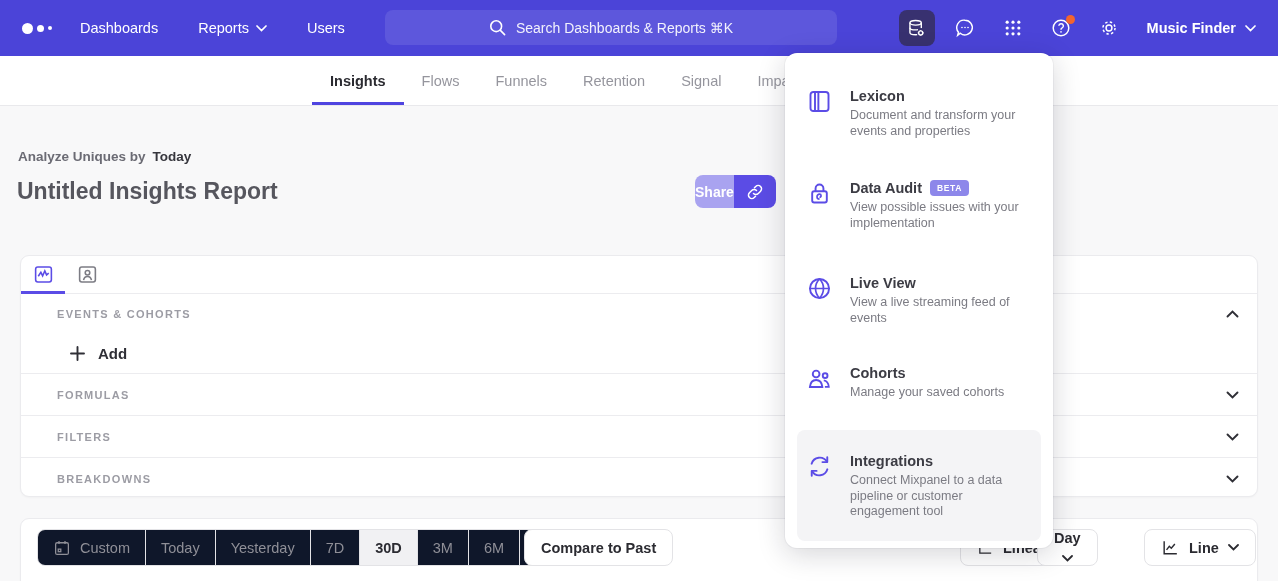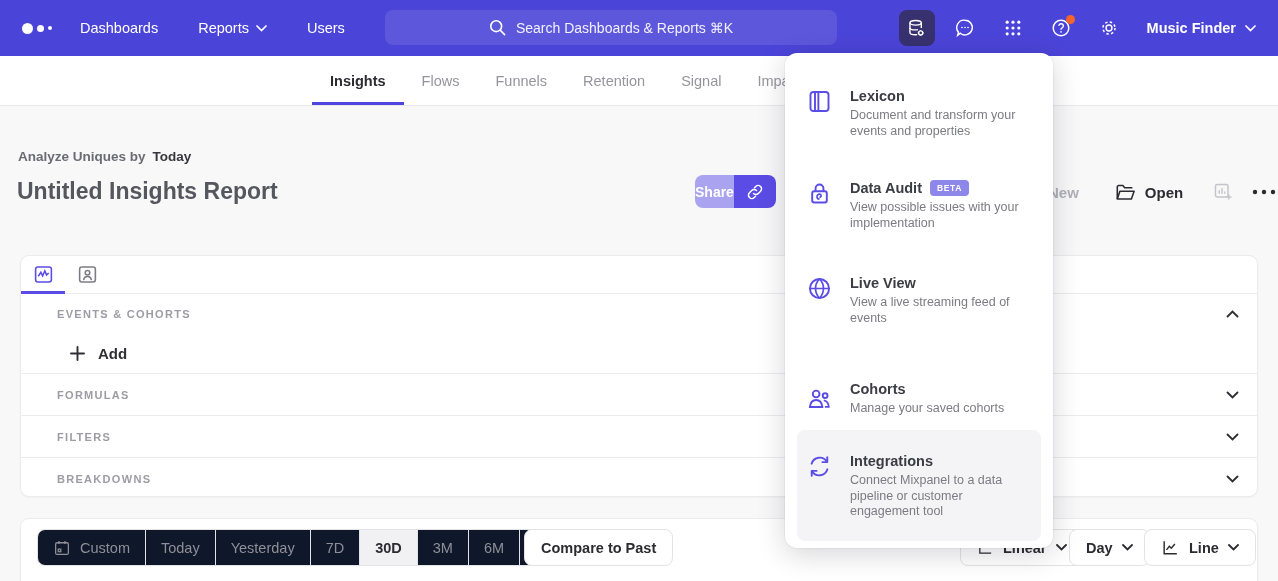--- a/index.html
+++ b/index.html
@@ -56,21 +56,21 @@
   .add-row { height:40px; display:flex; align-items:center; gap:13px; padding-left:49px; color:#2f2f36; font-size:15px; font-weight:600; border-bottom:1px solid #ececef; cursor:pointer; }
 
   
   .seg-control { position:absolute; left:16px; top:10px; height:37px; display:flex; border:1px solid #e3e3e6; border-radius:8px; overflow:hidden; }
   .seg { display:flex; align-items:center; gap:9px; padding:0 15px; font-size:14.5px; color:#8f8f97; border-right:1px solid #e3e3e6; cursor:pointer; background:#0f172a; white-space:nowrap; }
   .seg:last-child { border-right:none; }
   .seg.selected { background:#f1f1f3; color:#2b2b31; font-weight:700; }
   .btn-outline { position:absolute; top:10px; height:37px; display:flex; align-items:center; gap:9px; padding:0 16px; border:1px solid #e3e3e6; border-radius:8px; background:#fff; font-size:14.5px; font-weight:600; color:#2b2b31; cursor:pointer; white-space:nowrap; }
   .compare-btn { left:503px; }
   .linear-btn { left:939px; }
-  .day-btn { left:1048px; }
+  .day-btn { left:1016px;flex-direction:column; }
   .line-btn { left:1123px; }
 
   
   .menu-panel { position:absolute; left:785px; top:53px; width:268px; height:495px; background:#fff; border-radius:12px; box-shadow:0 6px 28px rgba(20,20,40,0.18), 0 0 0 1px rgba(20,20,40,0.04); z-index:50; }
   .menu-item { position:absolute; left:20px; width:232px; display:flex; gap:17px; cursor:pointer; }
   .menu-item .mi-icon { flex:0 0 28px; display:flex; justify-content:center; }
   .mi-title { font-size:14.5px; font-weight:700; color:#3c3c44; display:flex; align-items:center; gap:8px; }
   .mi-desc { font-size:12.5px; color:#7b7b83; line-height:15.5px; margin-top:4px; width:180px; }
   .beta-badge { background:#8d87ea; color:#fff; font-size:8.5px; font-weight:700; letter-spacing:0.6px; padding:3px 7px; border-radius:4px; }
   .menu-item.highlighted { left:12px; width:244px; background:#f4f4f6; border-radius:8px; padding:23px 8px 21px 8px; }
@@ -180,44 +180,20 @@
   <div class="share-group">
     <div class="share-main">Share</div>
     <div class="share-link">
       <svg width="18" height="18" viewBox="0 0 24 24" fill="none" stroke="#fff" stroke-width="2" stroke-linecap="round">
         <path d="M10 14a4.5 4.5 0 006.4 0l3-3a4.5 4.5 0 00-6.4-6.4l-1.7 1.7"></path>
           <path d="M14 10a4.5 4.5 0 00-6.4 0l-3 3a4.5 4.5 0 006.4 6.4l1.7-1.7"></path>
       </svg>
     </div>
   </div>
 
-  <div class="hdr-actions">
-    <span class="new-label">New</span>
-    <span class="open-btn">
-      <svg width="21" height="19" viewBox="0 0 24 22" fill="none" stroke="#2b2b31" stroke-width="1.8" stroke-linejoin="round">
-        <path d="M2.5 18.5V4.5a1.5 1.5 0 011.5-1.5h5l2 2.5h9"></path>
-          <path d="M2.5 18.5l3-9h16.5l-3.2 9z"></path>
-      </svg>
-      <span>Open</span>
-    </span>
-    <span class="chart-add">
-      <svg width="20" height="20" viewBox="0 0 24 24" fill="none" stroke="#c3c3c9" stroke-width="1.7">
-        <rect x="3" y="3" width="15" height="15" rx="2"></rect>
-          <path d="M7.5 14v-4M10.8 14V7.5M14 14v-2.5"></path>
-          <path d="M19 15.5v5M16.5 18h5" stroke-linecap="round"></path>
-      </svg>
-    </span>
-    <span class="kebab">
-      <svg width="24" height="6" viewBox="0 0 24 6" fill="#2b2b31">
-          <circle cx="3" cy="3" r="2.2"></circle>
-          <circle cx="12" cy="3" r="2.2"></circle>
-          <circle cx="21" cy="3" r="2.2"></circle>
-        </svg>
-    </span>
-  </div>
 
   <div class="card builder-card">
     <div class="builder-tabs">
       <div class="btab active">
         <svg width="21" height="21" viewBox="0 0 24 24" fill="none" stroke="#5b4ce6" stroke-width="1.8">
           <rect x="3" y="3.5" width="18" height="17" rx="2.5"></rect>
             <polyline points="6,14 9,9.5 11,13.5 13.5,8 15.5,12.5 18,10.5"></polyline>
         </svg>
       </div>
       <div class="btab">
@@ -353,21 +329,21 @@
         </svg>
       </span>
       <div>
         <div class="mi-title">
             <span>Live View</span>
           </div>
         <div class="mi-desc">View a live streaming feed of events</div>
       </div>
     </div>
 
-    <div class="menu-item" style="top:328px;align-items:center;">
+    <div class="menu-item" style="top:312px;">
       <span class="mi-icon">
         <svg width="27" height="27" viewBox="0 0 24 24" fill="none" stroke="#5b4ce6" stroke-width="1.7">
           <circle cx="9" cy="8" r="3"></circle>
             <path d="M3.5 19.5c.4-4.3 2.8-6.2 5.5-6.2s5.1 1.9 5.5 6.2z"></path>
             <circle cx="17" cy="9.5" r="2.1"></circle>
             <path d="M15.8 13.6c2.4.3 4.1 1.9 4.5 5.9h-3.5" stroke-width="1.5"></path>
         </svg>
       </span>
       <div>
         <div class="mi-title">

